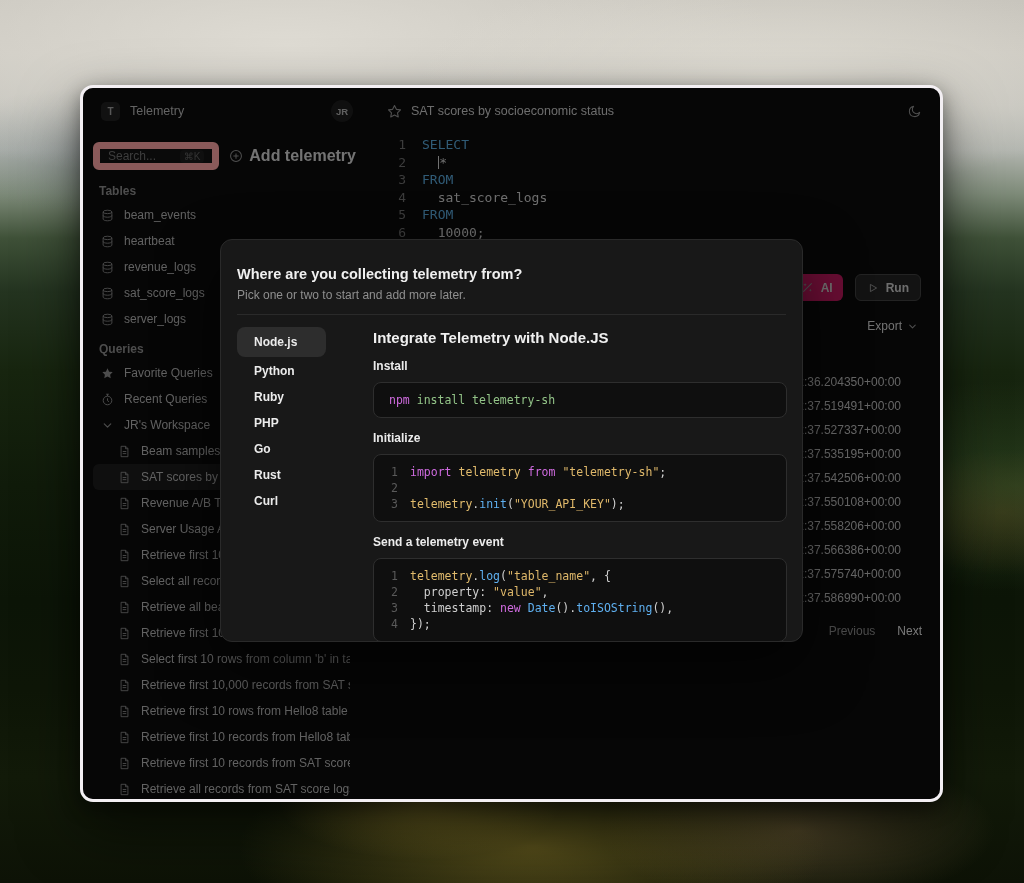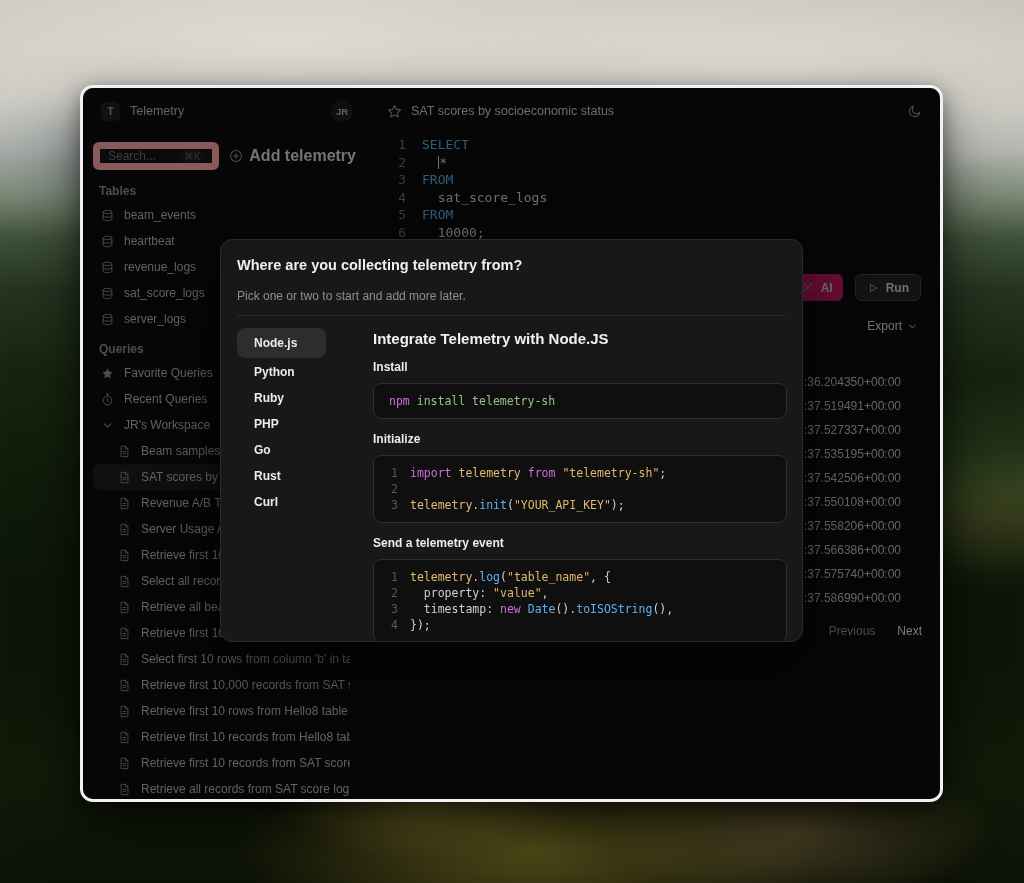--- a/index.html
+++ b/index.html
@@ -91,23 +91,23 @@
     font-size:12px; }
   .pg-prev { color:#8a8a8a; } .pg-next { color:#dedede; }
 
   
   .dim { position:absolute; inset:0; background:rgba(0,0,0,.45); z-index:5; }
 
   
   .modal { position:absolute; left:220px; top:239px; width:583px; height:403px;
     background:#181818; border:1px solid #2a2a2a; border-radius:12px; z-index:10;
     box-shadow:0 24px 60px rgba(0,0,0,.6); overflow:hidden; }
-  .m-hdr { padding:17px 16px 12px 16px; }
+  .m-hdr { padding:26px 16px 12px 16px; }
   .m-title { font-size:14.5px; font-weight:700; color:#f0f0f0; }
-  .m-sub { margin-top:16px; font-size:12px; color:#8f8f8f; }
+  .m-sub { margin-top:6px; font-size:12px; color:#8f8f8f; }
   .m-div { border-top:1px solid #2a2a2a; margin:0 16px; }
   .m-body { display:flex; padding:12px 15px 0 16px; }
   .m-tabs { flex:none; width:89px; margin-right:47px; }
   .mtab { height:26px; display:flex; align-items:center; padding:0 17px; font-size:12px;
     font-weight:700; color:#ececec; border-radius:8px; white-space:nowrap; }
   .mtab.selected { background:#2d2d2d; height:30px; margin-bottom:1px; }
   .m-content { flex:1; min-width:0; }
   .m-heading { margin-top:2px; font-size:15px; font-weight:700; color:#f0f0f0; }
   .clabel { margin-top:13px; font-size:12px; font-weight:700; color:#ececec; }
   .code-box { margin-top:9px; background:#0f0f0f; border:1px solid #2e2e2e;

